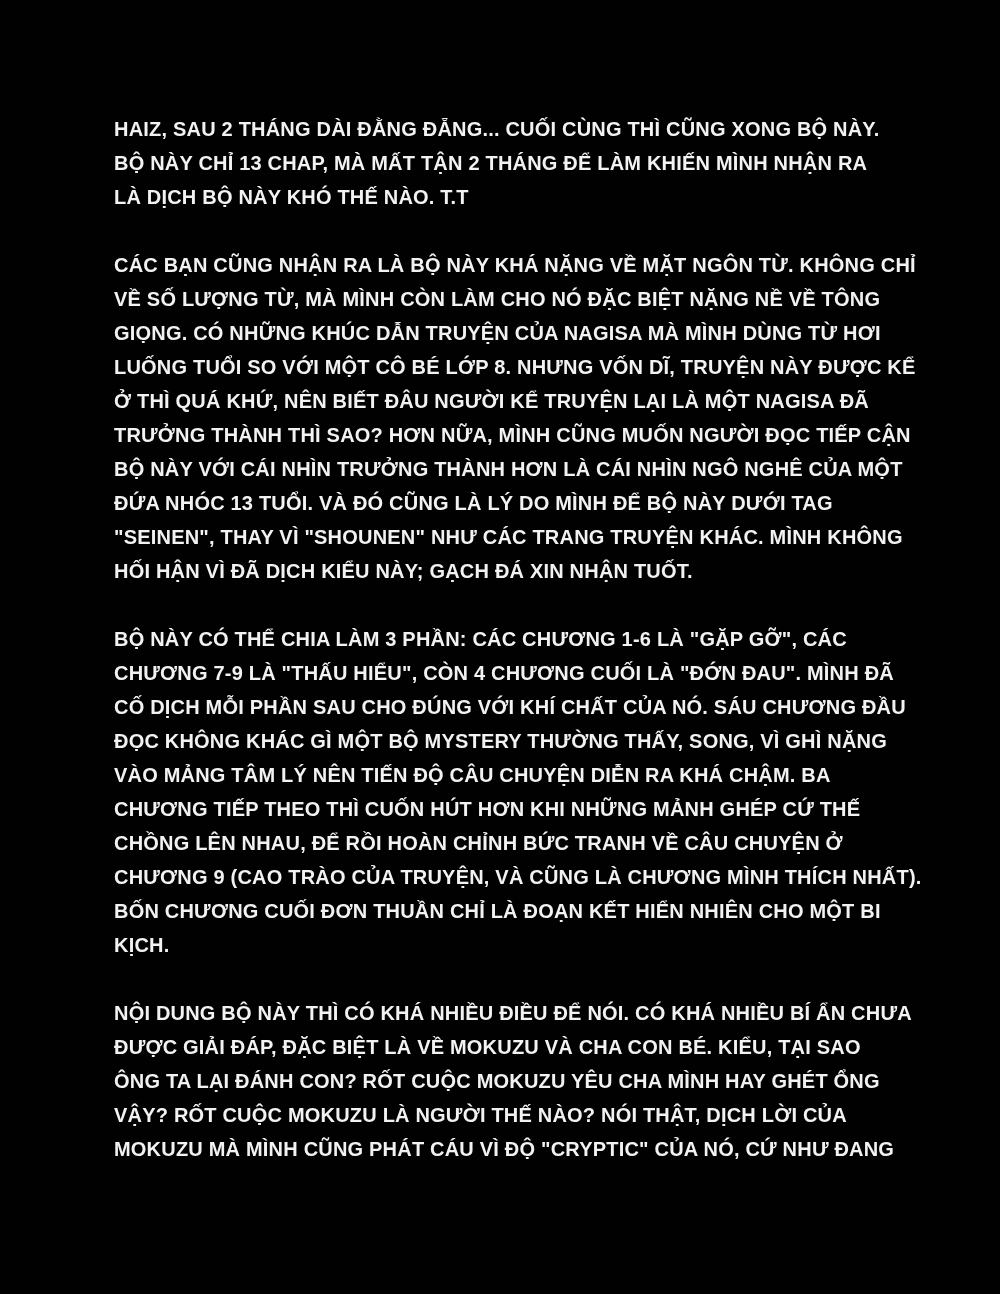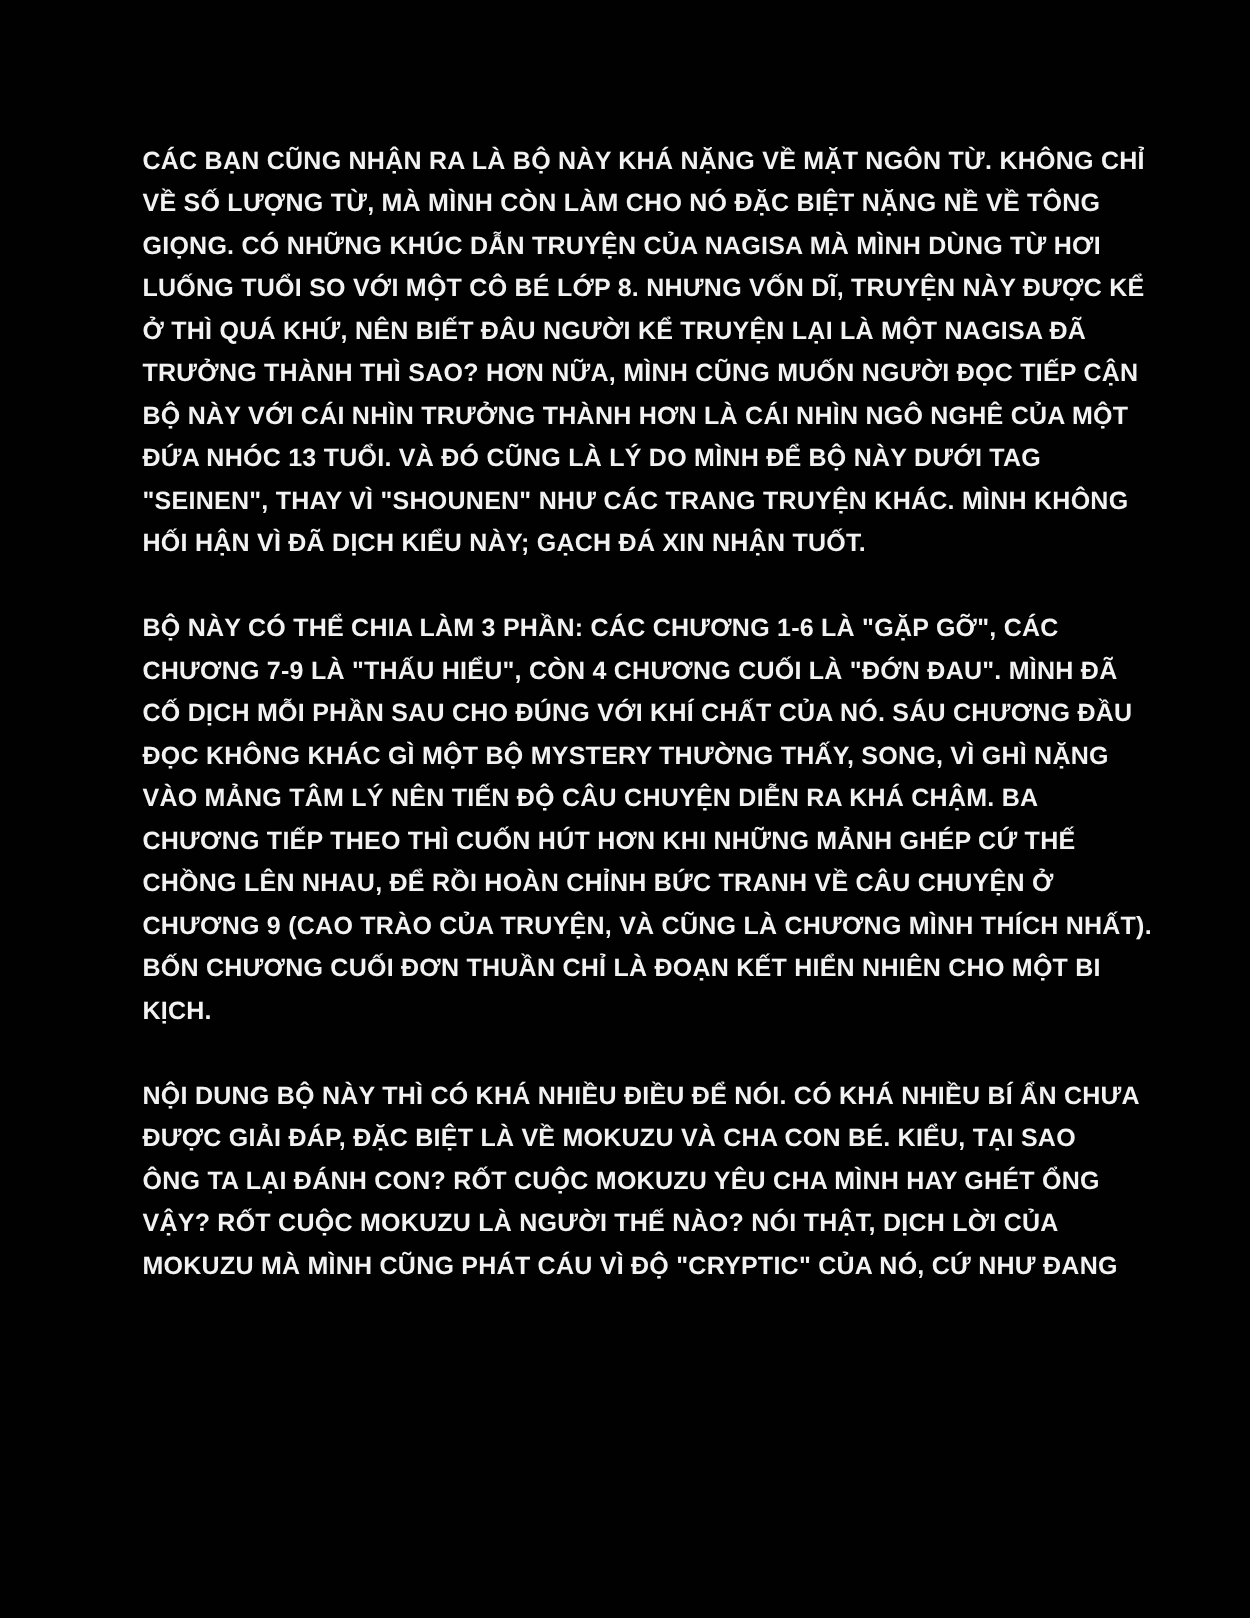--- a/index.html
+++ b/index.html
@@ -30,20 +30,23 @@
     letter-spacing: 0.2px;
     white-space: pre;           
     text-transform: uppercase;
     -webkit-font-smoothing: antialiased;
   }
 </style>
 </head>
 <body>
 
 <main class="page">
+  <p class="note-paragraph">HAIZ, SAU 2 THÁNG DÀI ĐẰNG ĐẴNG... CUỐI CÙNG THÌ CŨNG XONG BỘ NÀY.
+BỘ NÀY CHỈ 13 CHAP, MÀ MẤT TẬN 2 THÁNG ĐỂ LÀM KHIẾN MÌNH NHẬN RA
+LÀ DỊCH BỘ NÀY KHÓ THẾ NÀO. T.T</p>
 
   <p class="note-paragraph">CÁC BẠN CŨNG NHẬN RA LÀ BỘ NÀY KHÁ NẶNG VỀ MẶT NGÔN TỪ. KHÔNG CHỈ
 VỀ SỐ LƯỢNG TỪ, MÀ MÌNH CÒN LÀM CHO NÓ ĐẶC BIỆT NẶNG NỀ VỀ TÔNG
 GIỌNG. CÓ NHỮNG KHÚC DẪN TRUYỆN CỦA NAGISA MÀ MÌNH DÙNG TỪ HƠI
 LUỐNG TUỔI SO VỚI MỘT CÔ BÉ LỚP 8. NHƯNG VỐN DĨ, TRUYỆN NÀY ĐƯỢC KỂ
 Ở THÌ QUÁ KHỨ, NÊN BIẾT ĐÂU NGƯỜI KỂ TRUYỆN LẠI LÀ MỘT NAGISA ĐÃ
 TRƯỞNG THÀNH THÌ SAO? HƠN NỮA, MÌNH CŨNG MUỐN NGƯỜI ĐỌC TIẾP CẬN
 BỘ NÀY VỚI CÁI NHÌN TRƯỞNG THÀNH HƠN LÀ CÁI NHÌN NGÔ NGHÊ CỦA MỘT
 ĐỨA NHÓC 13 TUỔI. VÀ ĐÓ CŨNG LÀ LÝ DO MÌNH ĐỂ BỘ NÀY DƯỚI TAG
 "SEINEN", THAY VÌ "SHOUNEN" NHƯ CÁC TRANG TRUYỆN KHÁC. MÌNH KHÔNG

